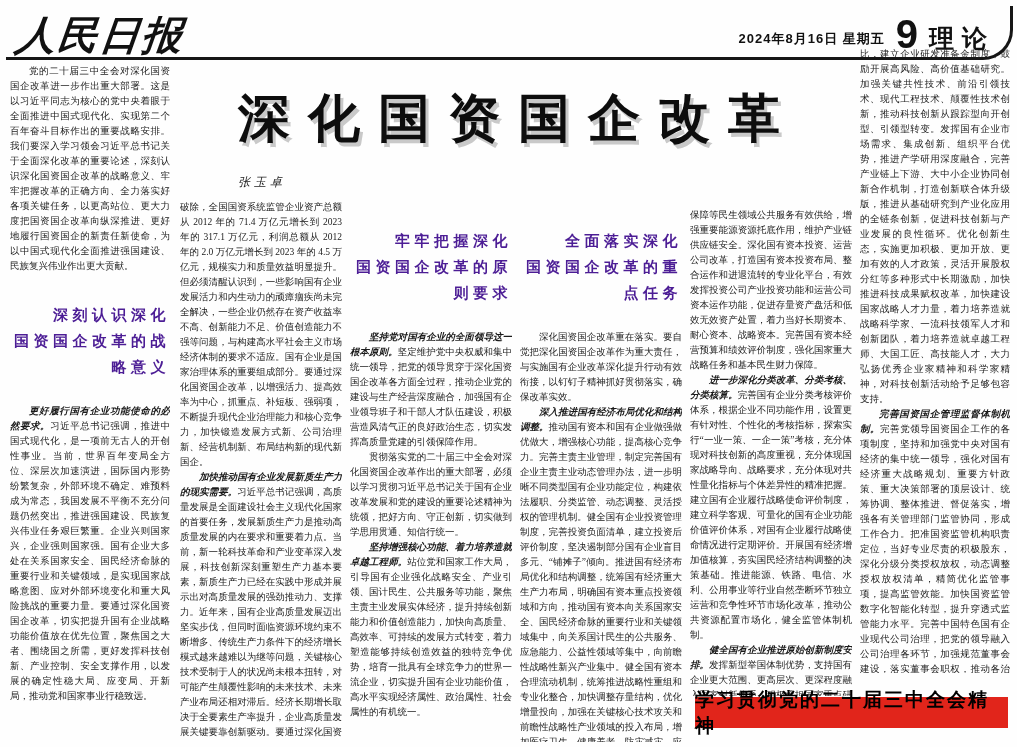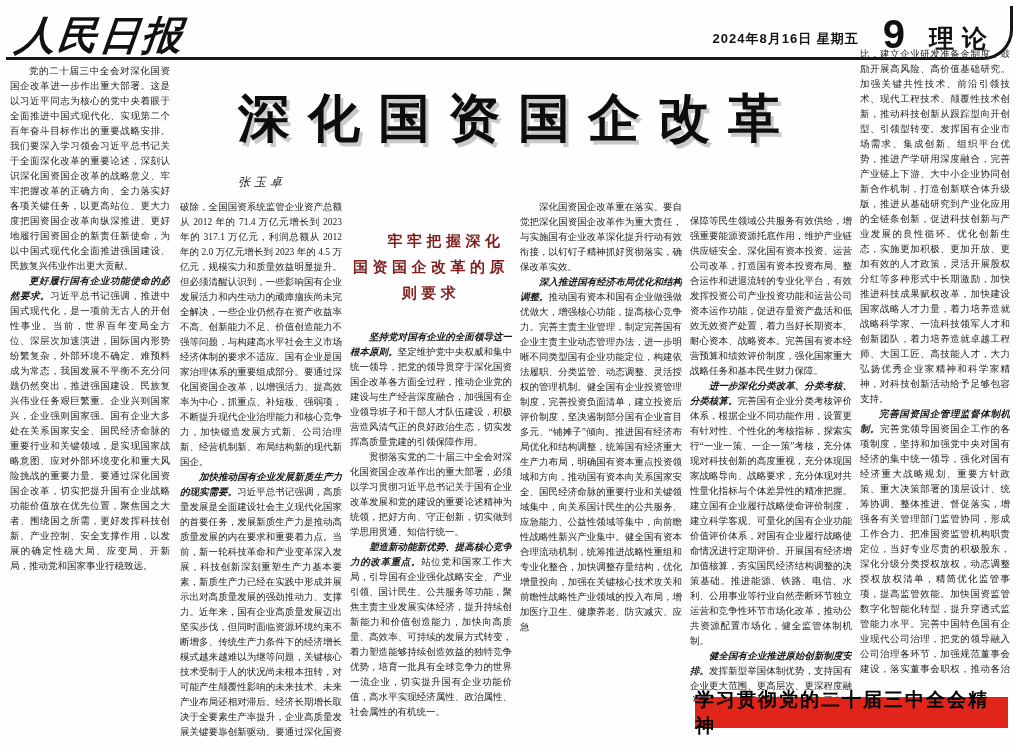--- a/index.html
+++ b/index.html
@@ -2,41 +2,41 @@
 <html><head>
 <meta charset="utf-8">
 <style>
   html,body{margin:0;padding:0;background:#d9d9d6;font-family:"Liberation Serif","DejaVu Serif",serif;}
   #page{position:relative;width:1017px;height:747px;background:#fefefe;margin:0 auto;overflow:hidden;box-shadow:0 0 6px rgba(0,0,0,.4);}
   
   .header-rule{position:absolute;left:6px;top:6px;width:1004px;height:51px;
     border-bottom:3px solid #161616;border-right:3px solid #161616;border-bottom-right-radius:30px;}
   .masthead{position:absolute;left:16px;top:8px;font-size:40px;font-weight:bold;font-style:italic;
     transform:skewX(-6deg);letter-spacing:2px;color:#111;font-family:"DejaVu Serif",serif;}
-  .header-right{position:absolute;right:22px;top:6px;height:48px;display:flex;align-items:flex-end;gap:24px;color:#111;}
+  .header-right{position:absolute;right:22px;top:6px;height:48px;display:flex;align-items:flex-end;gap:11px;color:#111;}
   .pub-date{font-size:13px;font-weight:bold;padding-bottom:6px;letter-spacing:1px;font-family:"Liberation Sans",sans-serif;}
   .page-num{font-size:40px;font-weight:900;line-height:.9;font-family:"Liberation Sans",sans-serif;padding-bottom:2px;}
   .section-name{font-size:25px;font-weight:900;letter-spacing:8px;line-height:1;font-family:"Liberation Sans",sans-serif;padding-bottom:3px;}
   
   .headline-wrap{position:absolute;left:238px;top:84px;width:614px;text-align:left;}
   .headline{font-size:52px;font-weight:900;letter-spacing:18px;color:#0d0d0d;white-space:nowrap;
     font-family:"Liberation Sans","DejaVu Sans",sans-serif;text-shadow:3px 4px 0 #c9c9c9;}
   .author{margin-top:20px;font-size:12px;font-weight:normal;font-style:italic;color:#222;letter-spacing:4px;}
   
   .col{position:absolute;overflow:hidden;color:#1a1a1a;font-size:9.5px;line-height:15px;text-align:justify;}
   .c1{left:10px;top:64px;width:160px;height:678px;}
   .c2{left:180px;top:200px;width:162px;height:542px;}
   .c3{left:350px;top:200px;width:162px;height:542px;}
   .c4{left:520px;top:200px;width:162px;height:542px;}
-  .c5{left:690px;top:214px;width:162px;height:488px;}
+  .c5{left:690px;top:208px;width:162px;height:488px;}
   .c6{left:860px;top:47px;width:150px;height:626px;}
   .col p{margin:0;text-indent:2em;}
   .col p.cont{text-indent:0;}
   .col h2{font-family:"Liberation Sans","DejaVu Sans",sans-serif;font-size:15px;font-weight:bold;
-    letter-spacing:4.5px;line-height:26px;text-indent:2em;margin:28px 0 24px;color:#7f1d1d;text-align:center;}
+    letter-spacing:4.5px;line-height:26px;text-indent:2em;margin:28px 0 24px;color:#4c1d95;text-align:right;}
   .lead{font-weight:bold;font-style:italic;}
   
   .banner{position:absolute;left:695px;top:697px;width:313px;height:31px;display:flex;align-items:center;justify-content:center;
     font-family:"Liberation Sans","DejaVu Sans",sans-serif;font-size:19px;font-weight:900;letter-spacing:2px;}
 </style>
 </head>
 <body>
 
 <div id="page">
 
@@ -50,33 +50,35 @@
     <span class="section-name">理论</span>
   </div>
 
   <div class="headline-wrap">
     <div class="headline">深化国资国企改革</div>
     <div class="author">张玉卓</div>
   </div>
 
   <div class="col c1">
       <p>党的二十届三中全会对深化国资国企改革进一步作出重大部署。这是以习近平同志为核心的党中央着眼于全面推进中国式现代化、实现第二个百年奋斗目标作出的重要战略安排。我们要深入学习领会习近平总书记关于全面深化改革的重要论述，深刻认识深化国资国企改革的战略意义、牢牢把握改革的正确方向、全力落实好各项关键任务，以更高站位、更大力度把国资国企改革向纵深推进、更好地履行国资国企的新责任新使命，为以中国式现代化全面推进强国建设、民族复兴伟业作出更大贡献。</p>
+      <h2>深刻认识深化国资国企改革的战略意义</h2>
       <p><span class="lead">更好履行国有企业功能使命的必然要求。</span>习近平总书记强调，推进中国式现代化，是一项前无古人的开创性事业。当前，世界百年变局全方位、深层次加速演进，国际国内形势纷繁复杂，外部环境不确定、难预料成为常态，我国发展不平衡不充分问题仍然突出，推进强国建设、民族复兴伟业任务艰巨繁重。企业兴则国家兴，企业强则国家强。国有企业大多处在关系国家安全、国民经济命脉的重要行业和关键领域，是实现国家战略意图、应对外部环境变化和重大风险挑战的重要力量。要通过深化国资国企改革，切实把提升国有企业战略功能价值放在优先位置，聚焦国之大者、围绕国之所需，更好发挥科技创新、产业控制、安全支撑作用，以发展的确定性稳大局、应变局、开新局，推动党和国家事业行稳致远。</p>
     </div>
   <div class="col c2">
       <p class="cont">破除，全国国资系统监管企业资产总额从 2012 年的 71.4 万亿元增长到 2023 年的 317.1 万亿元，利润总额从 2012 年的 2.0 万亿元增长到 2023 年的 4.5 万亿元，规模实力和质量效益明显提升。但必须清醒认识到，一些影响国有企业发展活力和内生动力的顽瘴痼疾尚未完全解决，一些企业仍然存在资产收益率不高、创新能力不足、价值创造能力不强等问题，与构建高水平社会主义市场经济体制的要求不适应。国有企业是国家治理体系的重要组成部分。要通过深化国资国企改革，以增强活力、提高效率为中心，抓重点、补短板、强弱项，不断提升现代企业治理能力和核心竞争力，加快锻造发展方式新、公司治理新、经营机制新、布局结构新的现代新国企。</p>
       <p><span class="lead">加快推动国有企业发展新质生产力的现实需要。</span>习近平总书记强调，高质量发展是全面建设社会主义现代化国家的首要任务，发展新质生产力是推动高质量发展的内在要求和重要着力点。当前，新一轮科技革命和产业变革深入发展，科技创新深刻重塑生产力基本要素，新质生产力已经在实践中形成并展示出对高质量发展的强劲推动力、支撑力。近年来，国有企业高质量发展迈出坚实步伐，但同时面临资源环境约束不断增多、传统生产力条件下的经济增长模式越来越难以为继等问题，关键核心技术受制于人的状况尚未根本扭转，对可能产生颠覆性影响的未来技术、未来产业布局还相对滞后。经济长期增长取决于全要素生产率提升，企业高质量发展关键要靠创新驱动。要通过深化国资国企改革，着力打通束缚新质生产力发展的堵点卡点，不断强化创新策源，加快推动科技创新基础上的产业创新，改造提升传统产业、培育壮大新兴产业、布局建设未来产业，开辟新领域新赛道，塑造新动能新优势，为现代化产业体系建设提供有力支撑。</p>
     </div>
   <div class="col c3">
       <h2>牢牢把握深化国资国企改革的原则要求</h2>
       <p><span class="lead">坚持党对国有企业的全面领导这一根本原则。</span>坚定维护党中央权威和集中统一领导，把党的领导贯穿于深化国资国企改革各方面全过程，推动企业党的建设与生产经营深度融合，加强国有企业领导班子和干部人才队伍建设，积极营造风清气正的良好政治生态，切实发挥高质量党建的引领保障作用。</p>
       <p>贯彻落实党的二十届三中全会对深化国资国企改革作出的重大部署，必须以学习贯彻习近平总书记关于国有企业改革发展和党的建设的重要论述精神为统领，把好方向、守正创新，切实做到学思用贯通、知信行统一。</p>
-      <p><span class="lead">塑造新动能新优势、提高核心竞争力的改革重点。</span>站位党和国家工作大局，引导国有企业强化战略安全、产业引领、国计民生、公共服务等功能，聚焦主责主业发展实体经济，提升持续创新能力和价值创造能力，加快向高质量、高效率、可持续的发展方式转变，着力塑造能够持续创造效益的独特竞争优势，培育一批具有全球竞争力的世界一流企业，切实提升国有企业功能价值，高水平实现经济属性、政治属性、社会属性的有机统一。</p>
+      <p><span class="lead">坚持增强核心功能、着力培养造就卓越工程师。</span>站位党和国家工作大局，引导国有企业强化战略安全、产业引领、国计民生、公共服务等功能，聚焦主责主业发展实体经济，提升持续创新能力和价值创造能力，加快向高质量、高效率、可持续的发展方式转变，着力塑造能够持续创造效益的独特竞争优势，培育一批具有全球竞争力的世界一流企业，切实提升国有企业功能价值，高水平实现经济属性、政治属性、社会属性的有机统一。</p>
     </div>
   <div class="col c4">
+      <h2>全面落实深化国资国企改革的重点任务</h2>
       <p>深化国资国企改革重在落实。要自觉把深化国资国企改革作为重大责任，与实施国有企业改革深化提升行动有效衔接，以钉钉子精神抓好贯彻落实，确保改革实效。</p>
       <p><span class="lead">深入推进国有经济布局优化和结构调整。</span>推动国有资本和国有企业做强做优做大，增强核心功能，提高核心竞争力。完善主责主业管理，制定完善国有企业主责主业动态管理办法，进一步明晰不同类型国有企业功能定位，构建依法履职、分类监管、动态调整、灵活授权的管理机制。健全国有企业投资管理制度，完善投资负面清单，建立投资后评价制度，坚决遏制部分国有企业盲目多元、“铺摊子”倾向。推进国有经济布局优化和结构调整，统筹国有经济重大生产力布局，明确国有资本重点投资领域和方向，推动国有资本向关系国家安全、国民经济命脉的重要行业和关键领域集中，向关系国计民生的公共服务、应急能力、公益性领域等集中，向前瞻性战略性新兴产业集中。健全国有资本合理流动机制，统筹推进战略性重组和专业化整合，加快调整存量结构，优化增量投向，加强在关键核心技术攻关和前瞻性战略性产业领域的投入布局，增加医疗卫生、健康养老、防灾减灾、应急</p>
     </div>
   <div class="col c5">
       <p class="cont">保障等民生领域公共服务有效供给，增强重要能源资源托底作用，维护产业链供应链安全。深化国有资本投资、运营公司改革，打造国有资本投资布局、整合运作和进退流转的专业化平台，有效发挥投资公司产业投资功能和运营公司资本运作功能，促进存量资产盘活和低效无效资产处置，着力当好长期资本、耐心资本、战略资本。完善国有资本经营预算和绩效评价制度，强化国家重大战略任务和基本民生财力保障。</p>
       <p><span class="lead">进一步深化分类改革、分类考核、分类核算。</span>完善国有企业分类考核评价体系，根据企业不同功能作用，设置更有针对性、个性化的考核指标，探索实行“一业一策、一企一策”考核，充分体现对科技创新的高度重视，充分体现国家战略导向、战略要求，充分体现对共性量化指标与个体差异性的精准把握。建立国有企业履行战略使命评价制度，建立科学客观、可量化的国有企业功能价值评价体系，对国有企业履行战略使命情况进行定期评价。开展国有经济增加值核算，夯实国民经济结构调整的决策基础。推进能源、铁路、电信、水利、公用事业等行业自然垄断环节独立运营和竞争性环节市场化改革，推动公共资源配置市场化，健全监管体制机制。</p>
       <p><span class="lead">健全国有企业推进原始创新制度安排。</span>发挥新型举国体制优势，支持国有企业更大范围、更高层次、更深程度融入国家创新体系，积极承担国家重点研发计划、重大科技项目，牵头或参与国家科技攻关任务，强化项目、基地、人才、资金一体化配置，促进创新要素向企业集聚，推动国有企业真正成为原创技术创新决策、研发投入、科研组织、成果转化的重要主体。建立多元化资金投入机制，提升原创技术研发投入占</p>
     </div>
   <div class="col c6">
       <p class="cont">比，建立企业研发准备金制度，鼓励开展高风险、高价值基础研究。加强关键共性技术、前沿引领技术、现代工程技术、颠覆性技术创新，推动科技创新从跟踪型向开创型、引领型转变。发挥国有企业市场需求、集成创新、组织平台优势，推进产学研用深度融合，完善产业链上下游、大中小企业协同创新合作机制，打造创新联合体升级版，推进从基础研究到产业化应用的全链条创新，促进科技创新与产业发展的良性循环。优化创新生态，实施更加积极、更加开放、更加有效的人才政策，灵活开展股权分红等多种形式中长期激励，加快推进科技成果赋权改革，加快建设国家战略人才力量，着力培养造就战略科学家、一流科技领军人才和创新团队，着力培养造就卓越工程师、大国工匠、高技能人才，大力弘扬优秀企业家精神和科学家精神，对科技创新活动给予足够包容支持。</p>

